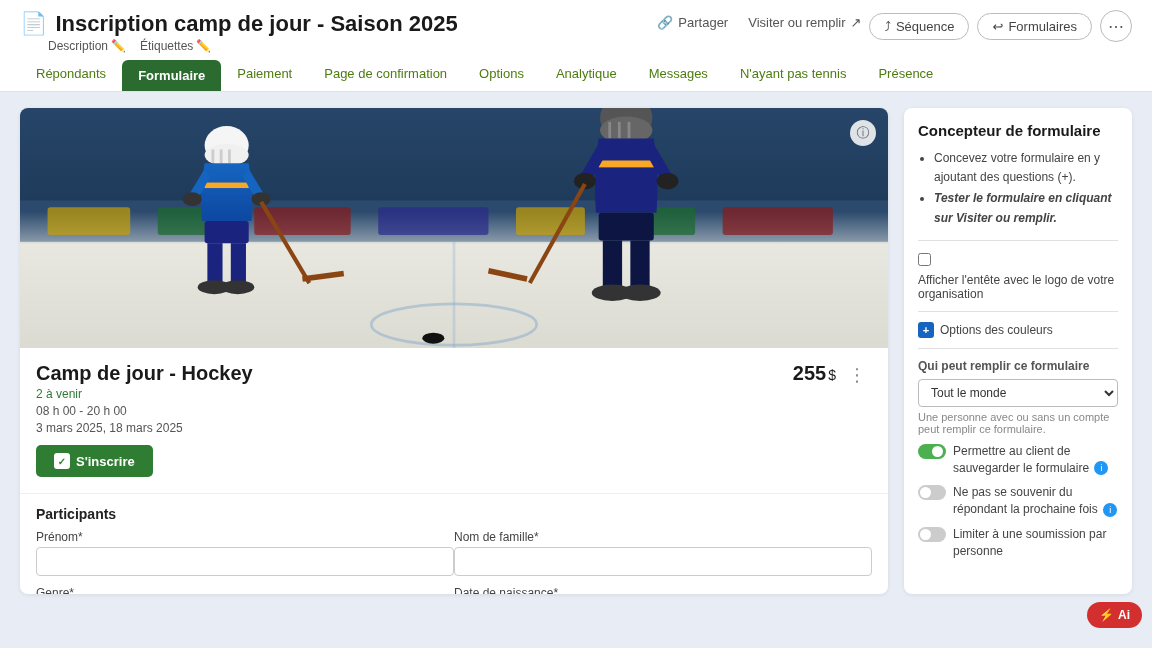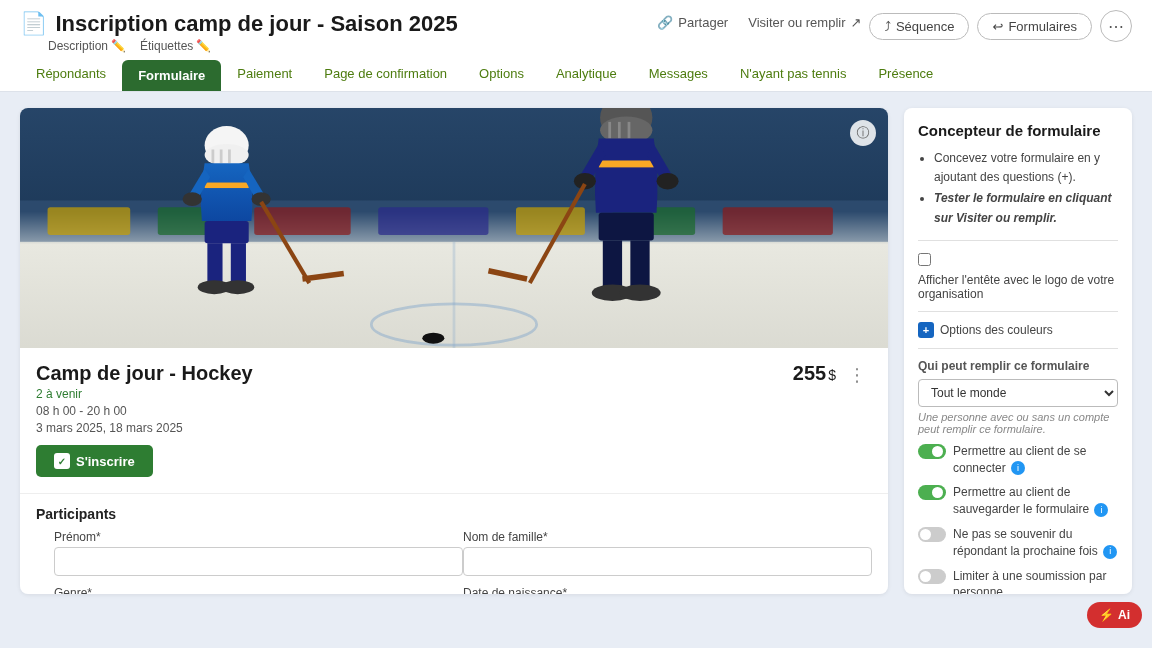--- a/index.html
+++ b/index.html
@@ -215,21 +215,20 @@
     }
     .section-title {
       font-weight: 700;
       font-size: 14px;
       color: #222;
       margin-bottom: 8px;
     }
     .field-row {
       display: flex;
       margin-bottom: 10px;
-      margin-left: 18px;
     }
     .field-group {
       flex: 1;
       display: flex;
       flex-direction: column;
       gap: 3px;
     }
     .field-label {
       font-size: 12px;
       color: #444;
@@ -336,21 +335,20 @@
       font-size: 12px;
       background: #fff;
       margin-bottom: 4px;
       color: #333;
       appearance: auto;
     }
     .helper-text {
       font-size: 11px;
       color: #888;
       margin-bottom: 8px;
-      font-style: italic;
     }
     .toggle-row {
       display: flex;
       align-items: flex-start;
       gap: 7px;
       font-size: 12px;
       color: #444;
       margin-bottom: 8px;
     }
     .toggle {
@@ -647,30 +645,20 @@
     <select class="select-field"><option>Tout le monde</option><option>Membres seulement</option><option>Sur invitation</option></select>
     <div class="helper-text">Une personne avec ou sans un compte peut remplir ce formulaire.</div>
 
     
     <div class="toggle-row">
       <label class="toggle">
         <input type="checkbox" checked="" style="">
         <span class="toggle-slider"></span>
       </label>
       <span class="toggle-label">
-        <span>Permettre au client de se connecter</span>
-        <span class="info-icon-sm">i</span>
-      </span>
-    </div>
-    <div class="toggle-row">
-      <label class="toggle">
-        <input type="checkbox" checked="" style="">
-        <span class="toggle-slider"></span>
-      </label>
-      <span class="toggle-label">
         <span>Permettre au client de sauvegarder le formulaire</span>
         <span class="info-icon-sm">i</span>
       </span>
     </div>
     <div class="toggle-row">
       <label class="toggle toggle-off">
         <input type="checkbox" style="">
         <span class="toggle-slider"></span>
       </label>
       <span class="toggle-label">

